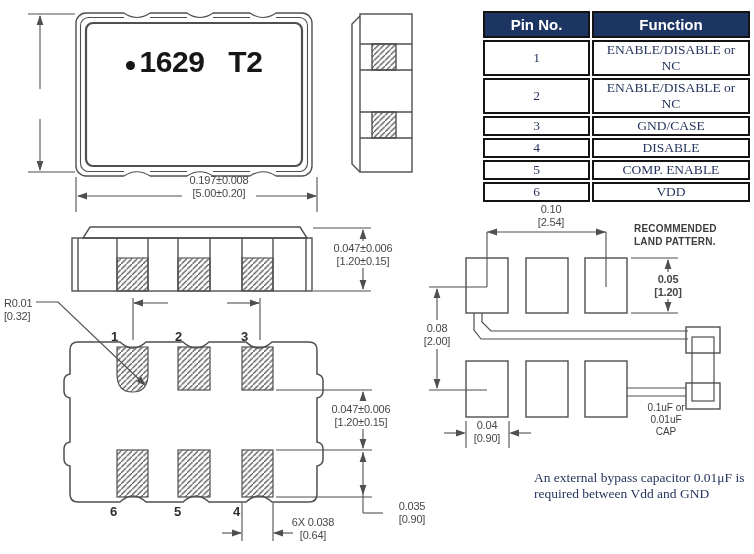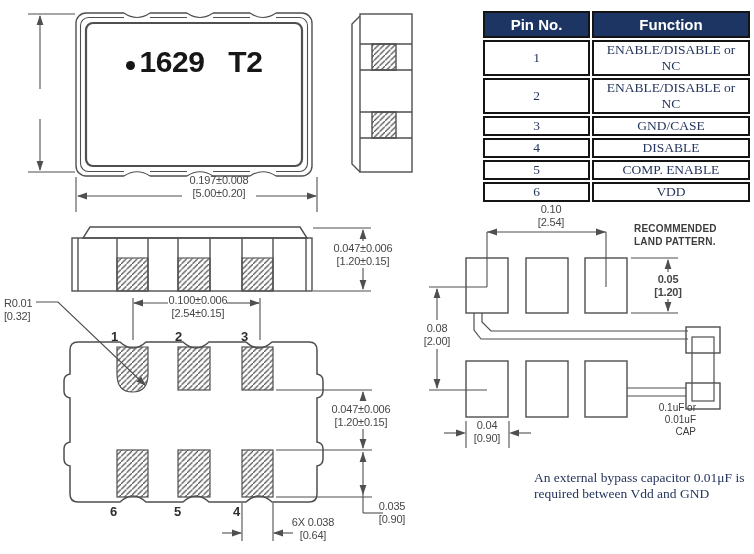--- a/index.html
+++ b/index.html
@@ -25,21 +25,21 @@
   .pin-table th{background:#1c3563;color:#ffffff;font:bold 15px "Liberation Sans",sans-serif;
                 border:2px solid #141414;padding:2px 4px;height:19px;}
   .pin-table td{font:13.5px "Liberation Serif",serif;color:#26355e;border:2px solid #141414;
                 text-align:center;padding:0 4px;height:16px;}
   .pin-table .c1{width:95px;margin-top:20px;}
   
   .land-title{position:absolute;left:634px;top:222px;width:100px;
               font:bold 10px/13px "Liberation Sans",sans-serif;color:#3c3c3c;letter-spacing:0.2px;}
   .cap-label{position:absolute;left:636px;top:402px;width:60px;text-align:right;
              font:10px/12px "Liberation Sans",sans-serif;color:#3c3c3c;}
-  .cap-label span{display:block;}
+  .cap-label span{display:block;text-align:center;}
   .note{position:absolute;left:534px;top:470px;width:226px;
         font:13.5px/16px "Liberation Serif",serif;color:#26355e;}
   .note span{display:block;}
 </style>
 </head>
 <body>
 
 <div class="canvas">
 
   <svg width="754" height="554" viewBox="0 0 754 554">
@@ -216,33 +216,29 @@
   </div>
 
   <div class="dim" style="left:183px;top:174px;width:72px;">
     <span>0.197±0.008</span>
       <span>[5.00±0.20]</span>
   </div>
   <div class="dim" style="left:330px;top:242px;width:66px;">
     <span>0.047±0.006</span>
       <span>[1.20±0.15]</span>
   </div>
-  <div class="dim" style="left:148px;top:294px;width:100px;">
-    <span>0.100±0.006</span>
-      <span>[2.54±0.15]</span>
-  </div>
   <div class="dim left" style="left:4px;top:297px;width:46px;">
     <span>R0.01</span>
       <span>[0.32]</span>
   </div>
   <div class="dim" style="left:325px;top:403px;width:72px;">
     <span>0.047±0.006</span>
       <span>[1.20±0.15]</span>
   </div>
-  <div class="dim" style="left:372px;top:500px;width:40px;">
+  <div class="dim" style="left:392px;top:500px;width:40px;">
     <span>0.035</span>
       <span>[0.90]</span>
   </div>
   <div class="dim" style="left:288px;top:516px;width:50px;">
     <span>6X  0.038</span>
       <span>[0.64]</span>
   </div>
   <div class="dim" style="left:527px;top:203px;width:48px;">
     <span>0.10</span>
       <span>[2.54]</span>

